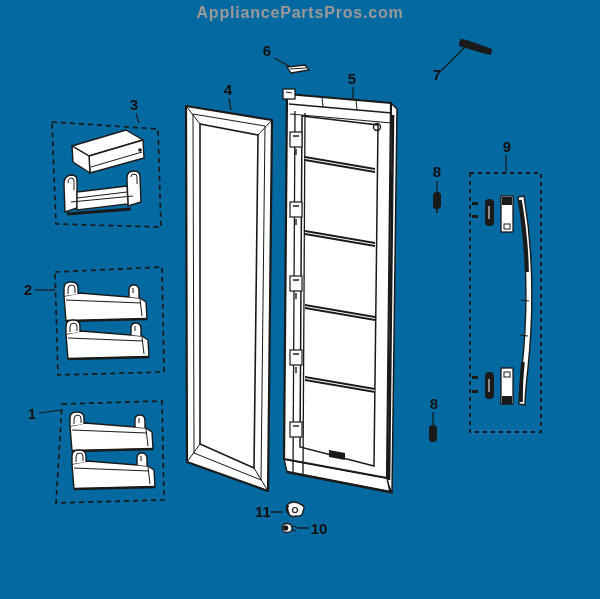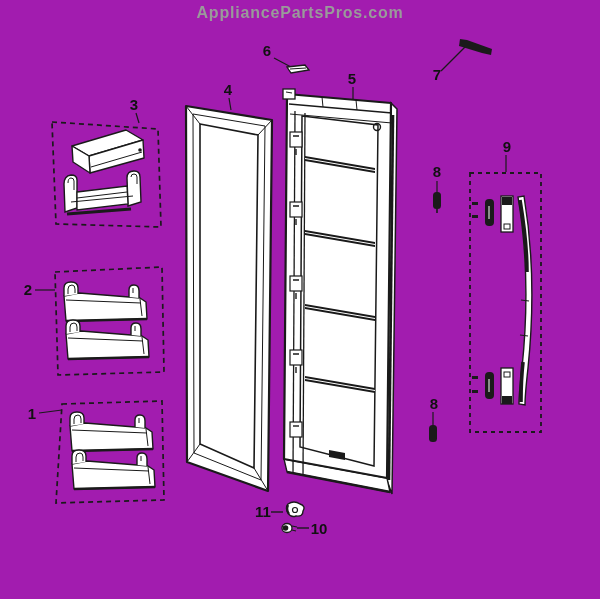--- a/index.html
+++ b/index.html
@@ -1,16 +1,16 @@
 <!DOCTYPE html>
 <html><head>
 <meta charset="utf-8">
 <style>
   html,body{margin:0;padding:0;background:#fff;}
-  .page{position:relative;width:600px;height:599px;background:#a21caf;overflow:hidden;
+  .page{position:relative;width:600px;height:599px;background:#0369a1;overflow:hidden;
         font-family:"Liberation Sans",sans-serif;}
   svg text{font-family:"Liberation Sans",sans-serif;}
   .callout{font-size:15px;font-weight:bold;fill:#111;}
   .watermark{font-size:16px;font-weight:bold;fill:#9a9a9a;letter-spacing:0.8px;}
 </style>
 </head>
 <body>
 
 <div class="page">
 <svg width="600" height="599" viewBox="0 0 600 599">

